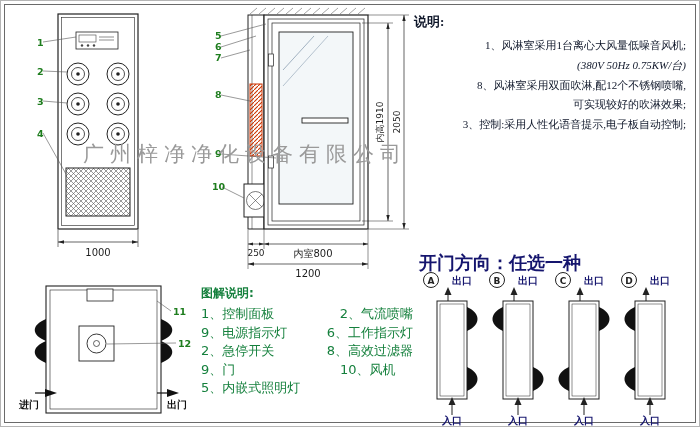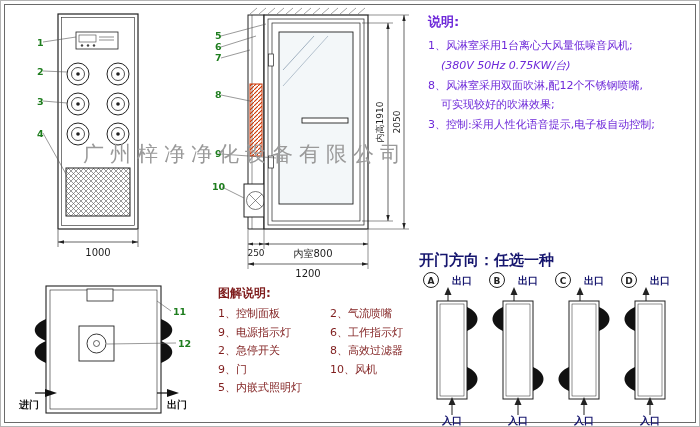--- a/index.html
+++ b/index.html
@@ -7,32 +7,32 @@
   .canvas { position:relative; width:700px; height:427px; background:#ffffff;
             border:1px solid #b5b5b5; overflow:hidden; }
   .frame { position:absolute; inset:3px; border:1px solid #6a6a6a; pointer-events:none; }
   svg { position:absolute; overflow:visible; }
   .svg-front { left:25px; top:5px; }
   .svg-side  { left:205px; top:5px; }
   .svg-top   { left:10px;  top:272px; }
   .svg-opt   { top:266px; }
   .opt-a { left:420px; } .opt-b { left:486px; } .opt-c { left:552px; } .opt-d { left:618px; }
 
-  .notes { position:absolute; left:427px; top:12px; width:272px; color:#6d28d9; z-index:4; }
+  .notes { position:absolute; left:413px; top:12px; width:272px; color:#0f172a; z-index:4;font-family:Liberation Serif, serif; }
   .notes-title { font-size:13px; font-weight:bold; margin-bottom:5px; }
-  .note-line { font-size:11px; line-height:1.8; }
+  .note-line { font-size:11px; line-height:1.8;text-align:right; }
   .note-line.cont { padding-left:13px; }
   .note-line.volt { padding-left:13px; font-style:italic; }
 
-  .door-title { position:absolute; left:418px; top:250px; font-size:15px; font-weight:bold;
+  .door-title { position:absolute; left:418px; top:250px; font-size:18px; font-weight:bold;
                 color:#15156e; z-index:4; white-space:nowrap; }
 
-  .legend { position:absolute; left:217px; top:284px; width:212px; color:#7f1d1d; z-index:4; }
+  .legend { position:absolute; left:200px; top:284px; width:212px; color:#15803d; z-index:4; }
   .legend-title { font-size:12px; font-weight:bold; margin-bottom:3px; }
-  .legend-row { display:flex; font-size:11px; line-height:18.5px; white-space:nowrap; }
+  .legend-row { display:flex; font-size:13px; line-height:18.5px; white-space:nowrap;gap:27px; }
   .legend-left { width:112px; }
 
   .watermark { position:absolute; left:82px; top:139px; font-size:21px; letter-spacing:6px;
                color:#9a9a9a; z-index:6; white-space:nowrap; }
 
   svg text { font-family:"DejaVu Sans","Liberation Sans",sans-serif; }
   .dim   { font-size:10px; fill:#1d1d1d; }
   .dim-s { font-size:9px;  fill:#1d1d1d; }
   .callout { font-size:9.5px; fill:#1e7d1e; font-weight:bold; }
   .lbl { font-size:10px; fill:#111; font-weight:bold; }

